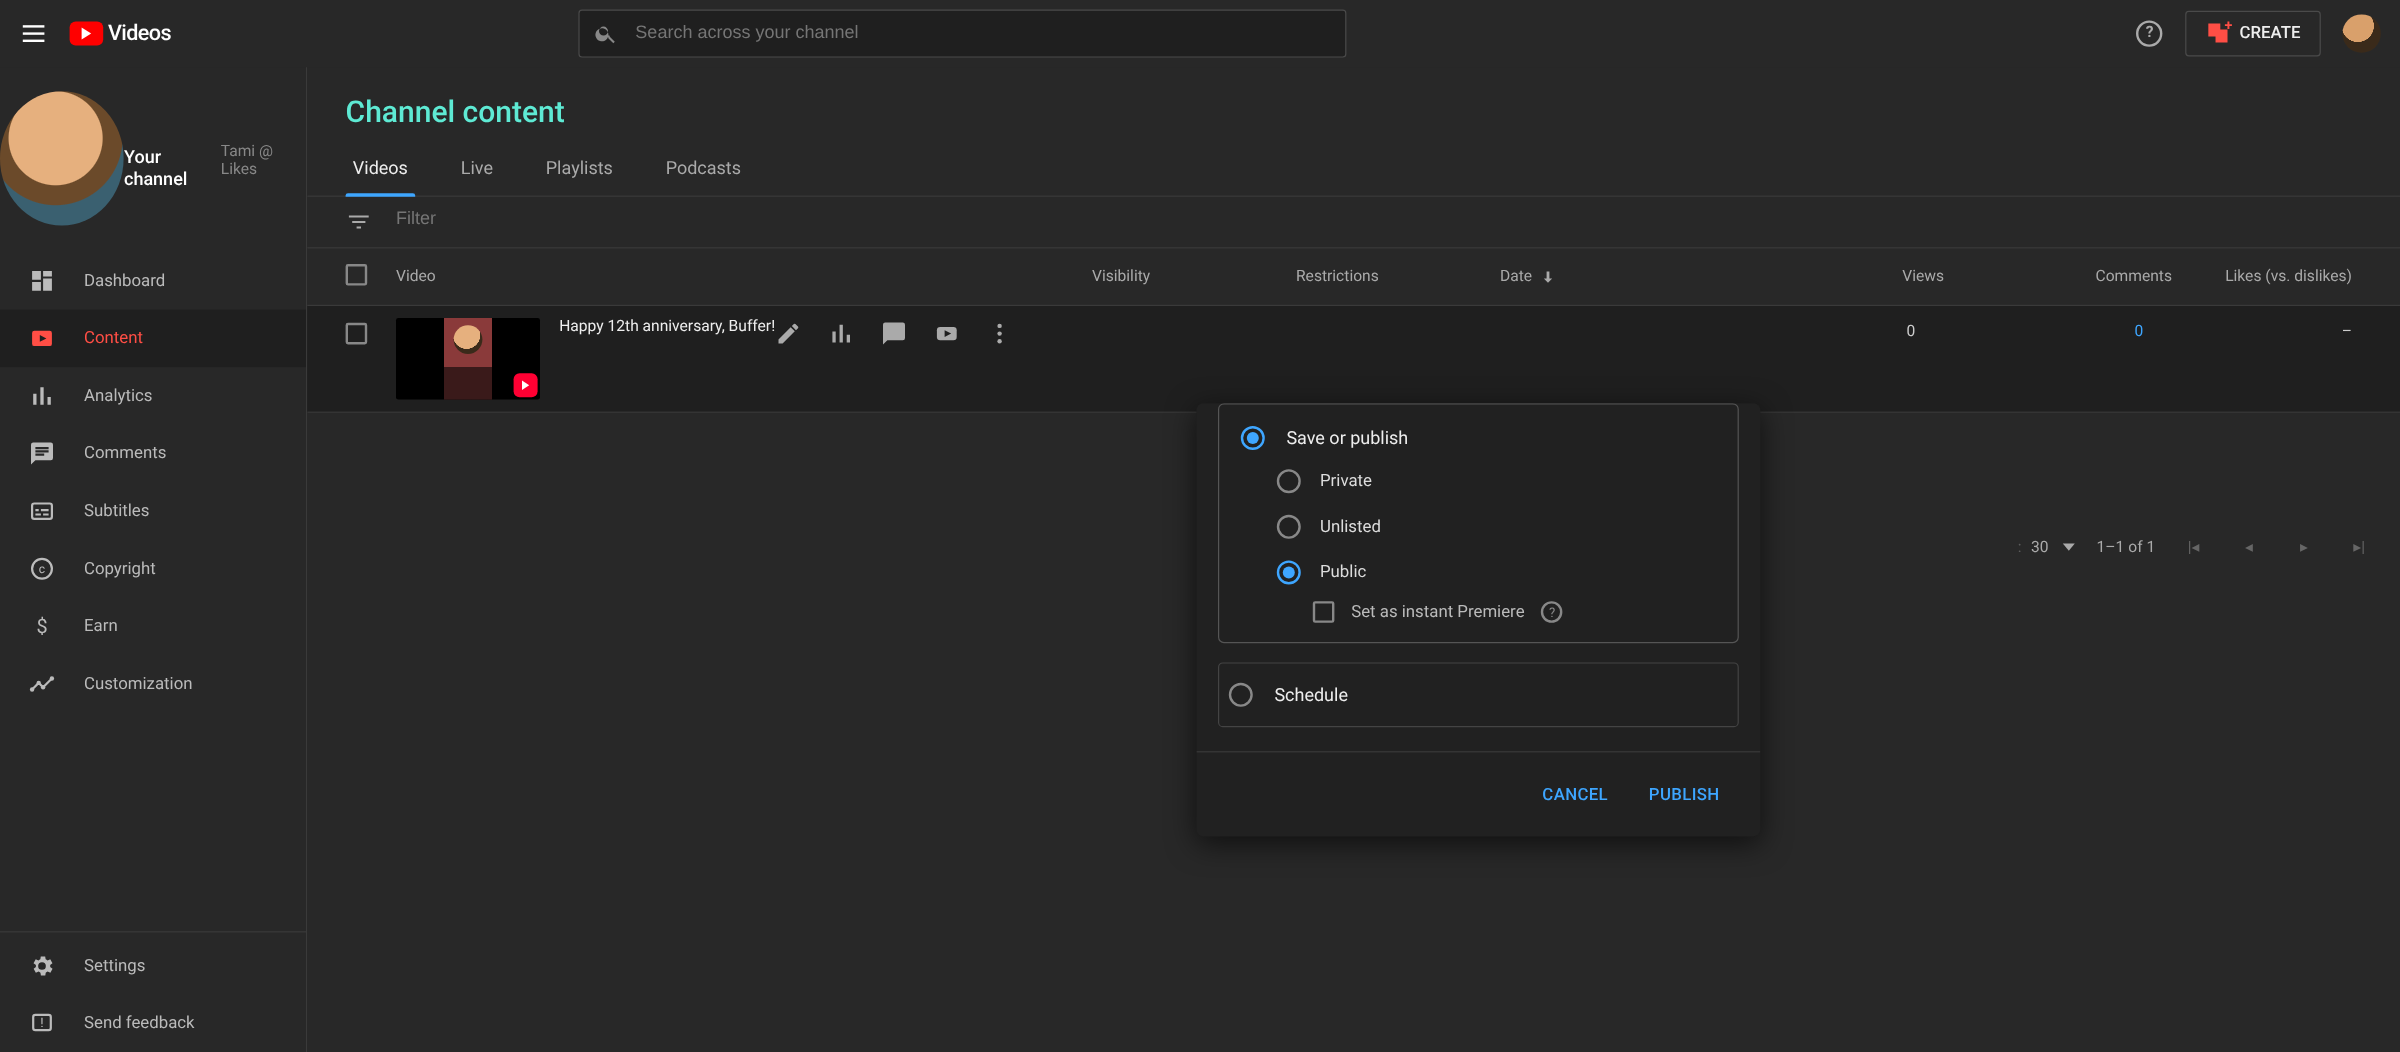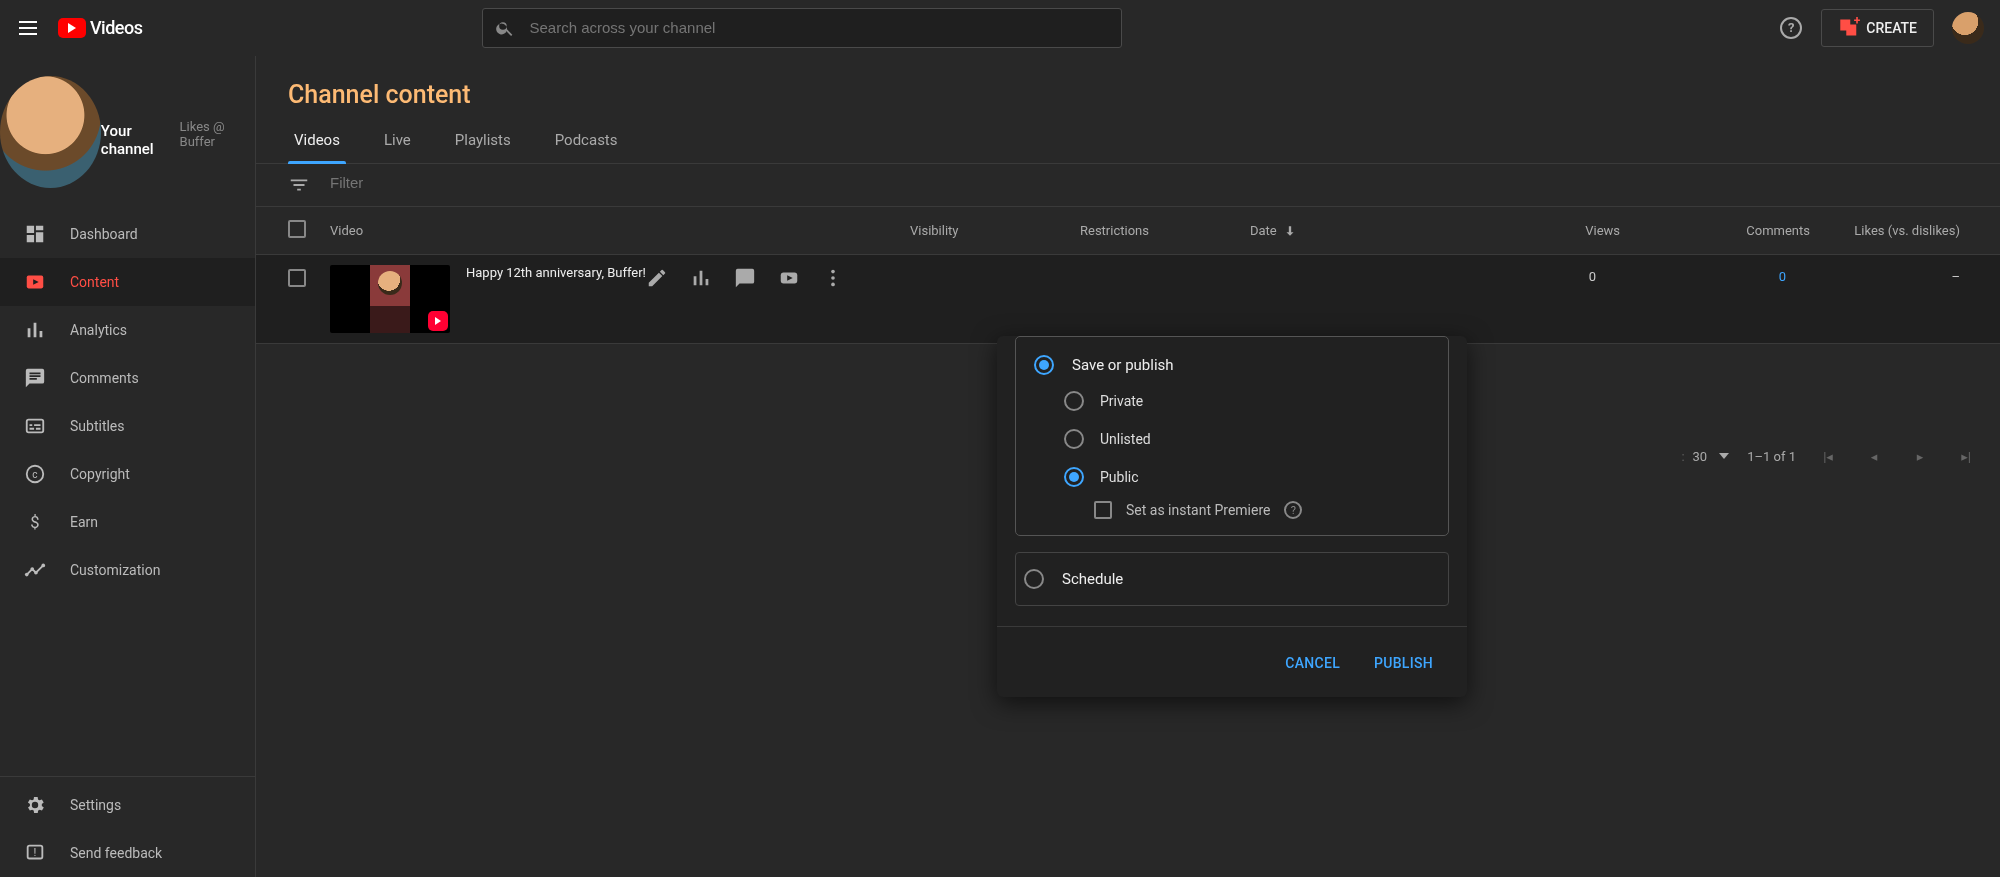--- a/index.html
+++ b/index.html
@@ -52,21 +52,21 @@
     .sidebar-scroll{flex:1;overflow-y:auto;}
     .nav-list{list-style:none;margin-top:4px;}
     .nav-item{display:flex;align-items:center;gap:24px;height:48px;padding:0 24px;color:#bbb;cursor:pointer;font-size:14px;}
     .nav-item.active{background:#1f1f1f;color:#ff4e45;}
     .nav-item.active .nav-icon{fill:#ff4e45;color:#ff4e45;border-color:#ff4e45;}
     .nav-icon{width:22px;height:22px;fill:#bbb;flex-shrink:0;}
     .sidebar-bottom{border-top:1px solid #3a3a3a;}
 
     
     .main{flex:1;background:#282828;overflow:auto;position:relative;}
-    .page-title{color:#fdba74;font-size:25px;font-weight:500;padding:24px 32px 8px;}
+    .page-title{color:#5eead4;font-size:25px;font-weight:500;padding:24px 32px 8px;}
     .tabs{display:flex;gap:32px;padding:0 32px;border-bottom:1px solid #3a3a3a;}
     .tab{padding:14px 6px;font-size:15px;color:#aaa;cursor:pointer;position:relative;}
     .tab.active{color:#eee;}
     .tab.active::after{content:"";position:absolute;left:0;right:0;bottom:-1px;height:3px;background:#3ea6ff;border-radius:2px 2px 0 0;}
     .filter-row{display:flex;align-items:flex-start;gap:20px;padding:10px 32px;border-bottom:1px solid #3a3a3a;}
     .filter-icon{width:22px;height:22px;}
     .filter-input{flex:1;background:transparent;border:none;outline:none;color:#ccc;font-size:15px;}
 
     
     .thead{display:flex;align-items:center;height:48px;padding:0 32px;border-bottom:1px solid #3a3a3a;color:#aaa;font-size:13px;}
@@ -152,21 +152,21 @@
     <div class="avatar"></div>
   </div>
 </div>
 
 <div class="body-row">
 
   <div class="sidebar">
     <div class="channel-block">
       <div class="channel-avatar"></div>
       <div class="channel-title">Your channel</div>
-      <div class="channel-sub">Likes @ Buffer</div>
+      <div class="channel-sub">Tami @ Likes</div>
     </div>
     <div class="sidebar-scroll">
       <ul class="nav-list">
         <li class="nav-item">
           <svg class="nav-icon" viewBox="0 0 24 24">
               <path d="M3 3h8v8H3zM13 3h8v5h-8zM13 10h8v11h-8zM3 13h8v8H3z"></path>
             </svg>
           <span>Dashboard</span>
         </li>
         <li class="nav-item active">

